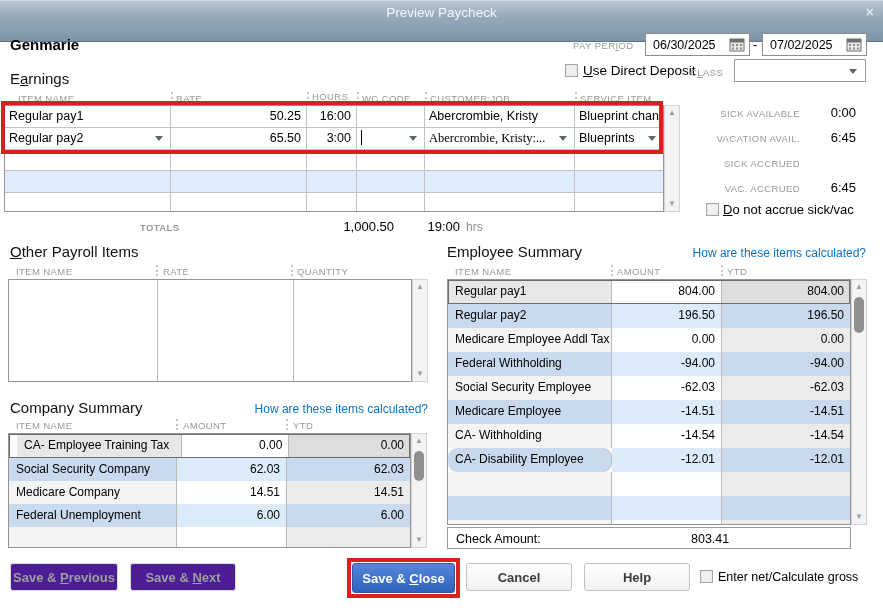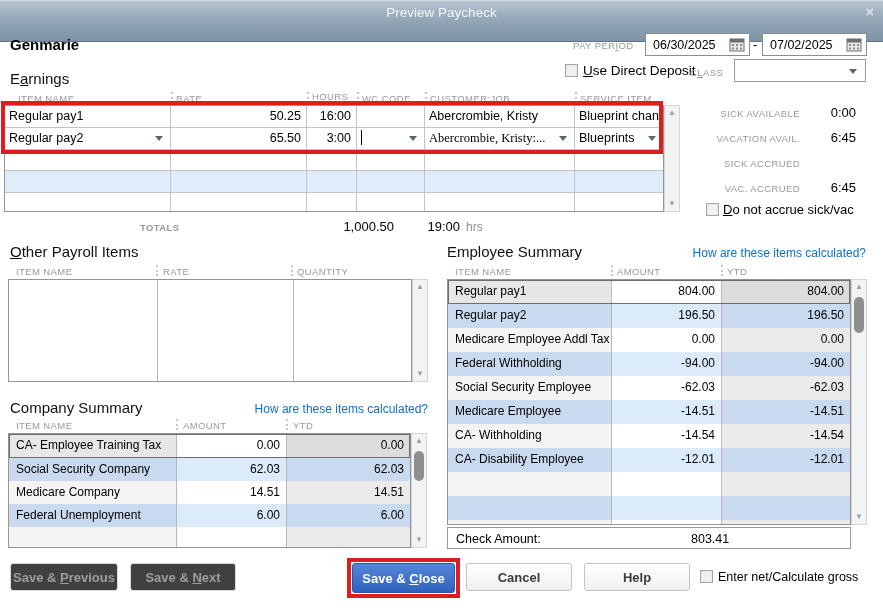--- a/index.html
+++ b/index.html
@@ -74,21 +74,21 @@
   .c-item-odd { background:#f4f4f4; } .c-amt-odd { background:#ffffff; } .c-ytd-odd { background:#ebebeb; }
   .c-item-ev  { background:#c9daee; } .c-amt-ev { background:#dcebfa; } .c-ytd-ev  { background:#c9daee; }
   .c-item-sel { background:#e7e7e7; } .c-amt-sel { background:#ffffff; } .c-ytd-sel { background:#dddddd; }
 
   
   .hlbox { position:absolute; border:4px solid #dd1e1e; pointer-events:none; z-index:40; }
 
   
   .btn { position:absolute; height:28px; border-radius:3px; font-size:13px; font-weight:bold;
     text-align:center; cursor:pointer; padding-top:6px; }
-  .btn-disabled { background:#404040; border:1px solid #dadada; color:#9e9e9e; }
+  .btn-disabled { background:#4c1d95; border:1px solid #dadada; color:#9e9e9e; }
   .btn-normal { background:linear-gradient(#ffffff,#f0f0f0); border:1px solid #c2c2c2; color:#3b3b3b; }
   .btn-primary { background:linear-gradient(#5586d8,#2e62bd); border:1px solid #2c58ab; color:#fff; }
 </style>
 </head>
 <body>
 
 <div id="app">
 
   <div id="titlebar">
     <span class="title">Preview Paycheck</span>
@@ -250,21 +250,21 @@
 
   <div class="abs sect" style="left:10px;top:399px;">Company Summary</div>
   <div class="abs link" style="left:230px;top:402px;width:198px;text-align:right;">How are these items calculated?</div>
   <div class="abs caps" style="left:16px;top:420px;">ITEM NAME</div>
   <span class="colsep" style="left:176px;top:419px;"></span>
   <div class="abs caps" style="left:183px;top:420px;">AMOUNT</div>
   <span class="colsep" style="left:286px;top:419px;"></span>
   <div class="abs caps" style="left:293px;top:420px;">YTD</div>
 
   <div class="sumGrid" style="left:8px;top:433px;width:403px;height:115px;">
-    <div class="srow" style="height:24px;">
+    <div class="srow" style="height:24px;margin-left:8px;">
       <div class="sc c-item-sel" style="width:168px;">CA- Employee Training Tax</div>
       <div class="sc amt c-amt-sel" style="width:110px;">0.00</div>
       <div class="sc amt c-ytd-sel" style="width:123px;">0.00</div>
     </div>
     <div class="srow" style="height:23px;">
       <div class="sc c-item-ev" style="width:168px;">Social Security Company</div>
       <div class="sc amt c-amt-ev" style="width:110px;">62.03</div>
       <div class="sc amt c-ytd-ev" style="width:123px;">62.03</div>
     </div>
     <div class="srow" style="height:23px;">
@@ -328,21 +328,21 @@
       <div class="sc c-item-ev" style="width:164px;">Medicare Employee</div>
       <div class="sc amt c-amt-ev" style="width:110px;">-14.51</div>
       <div class="sc amt c-ytd-ev" style="width:128px;">-14.51</div>
     </div>
     <div class="srow" style="height:24px;">
       <div class="sc c-item-odd" style="width:164px;">CA- Withholding</div>
       <div class="sc amt c-amt-odd" style="width:110px;">-14.54</div>
       <div class="sc amt c-ytd-odd" style="width:128px;">-14.54</div>
     </div>
     <div class="srow" style="height:24px;">
-      <div class="sc c-item-ev" style="width:164px;">CA- Disability Employee</div>
+      <div class="sc c-item-ev" style="width:164px;border-radius:9px;">CA- Disability Employee</div>
       <div class="sc amt c-amt-ev" style="width:110px;">-12.01</div>
       <div class="sc amt c-ytd-ev" style="width:128px;">-12.01</div>
     </div>
     <div class="srow" style="height:24px;">
       <div class="sc c-item-odd" style="width:164px;"></div>
       <div class="sc amt c-amt-odd" style="width:110px;"></div>
       <div class="sc amt c-ytd-odd" style="width:128px;"></div>
     </div>
     <div class="srow" style="height:24px;">
       <div class="sc c-item-ev" style="width:164px;"></div>

